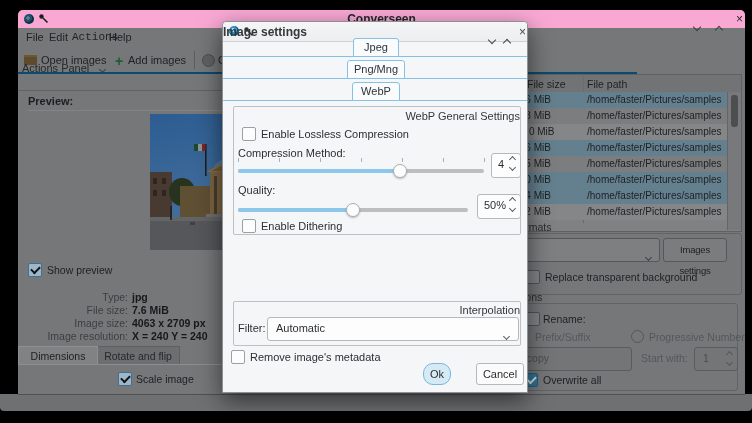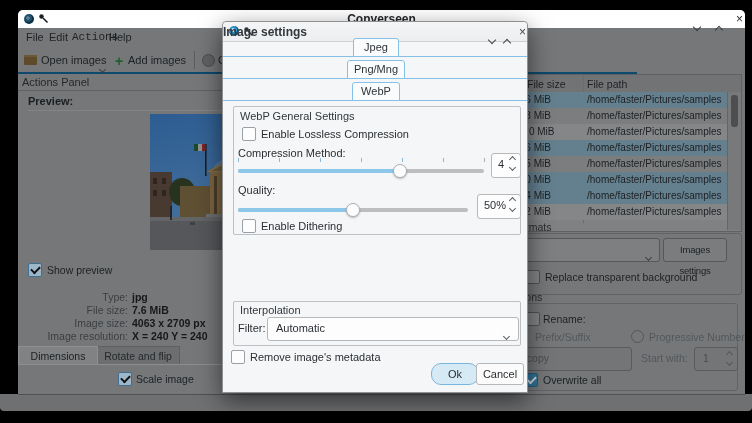--- a/index.html
+++ b/index.html
@@ -3,21 +3,21 @@
 <meta charset="utf-8">
 <style>
   html,body{margin:0;padding:0;background:#000;}
   .stage{position:relative;width:752px;height:423px;background:#000;overflow:hidden;
          font-family:"Liberation Sans","DejaVu Sans",sans-serif;-webkit-font-smoothing:antialiased;}
   .abs{position:absolute;}
 
   
   .win{position:absolute;left:18px;top:10px;width:727px;height:384px;background:#757779;
        border-radius:5px 5px 0 0;border-bottom:1px solid #4e5052;}
-  .titlebar-main{position:absolute;left:0;top:0;width:727px;height:18px;background:#ffffff;
+  .titlebar-main{position:absolute;left:0;top:0;width:727px;height:18px;background:#f9a8d4;
        border-radius:5px 5px 0 0;}
   .win-title{position:absolute;left:0;top:2px;width:727px;text-align:center;font-size:12px;
        font-weight:bold;color:#25282a;}
   .menubar{position:absolute;left:0;top:18px;width:727px;height:20px;}
   .menuitem{position:absolute;top:3px;font-size:11px;color:#1f2224;}
   .toolbar{position:absolute;left:0;top:38px;width:619px;height:24px;border-bottom:2px solid #0c4a6e;}
   .tb-label{position:absolute;top:6px;font-size:11px;color:#1d2022;}
   .tb-sep{position:absolute;top:3px;width:1px;height:18px;background:#5d5f61;}
   .folder-icon{position:absolute;width:13px;height:10px;background:#5e4b2c;border-radius:1px;
        box-shadow:inset 0 2px 0 #6d5834;}
@@ -79,21 +79,21 @@
        border:1px solid #8e9092;border-radius:4px 4px 0 0;box-shadow:0 8px 24px rgba(0,0,0,0.55);box-sizing:border-box;z-index:10;}
   .titlebar-dlg{position:absolute;left:0;top:0;width:100%;height:19px;
        background:linear-gradient(#f4f5f6,#eceeef);border-bottom:1px solid #cfd1d2;border-radius:4px 4px 0 0;}
   .dlg-title{position:absolute;left:0;top:3px;width:100%;text-align:left;font-size:12px;font-weight:bold;color:#33383c;}
   .wcl-x{font-size:12px;color:#43484c;line-height:10px;}
   .tabline{position:absolute;left:0;height:1px;background:#86c1e5;width:100%;}
   .tabbox{position:absolute;height:19px;background:#fafbfc;border:1px solid #86c1e5;border-radius:3px 3px 0 0;
        box-sizing:border-box;text-align:center;font-size:11px;color:#2f3438;line-height:17px;z-index:2;}
   .tabbox.unsel{border-bottom:1px solid #86c1e5;}
   .grp-lt{position:absolute;border:1px solid #bdc1c5;border-radius:2px;background:#f5f6f7;}
-  .grp-lt-title{position:absolute;left:6px;width:100%;text-align:left;font-size:11px;color:#32373c;}
+  .grp-lt-title{position:absolute;left:0;width:100%;text-align:right;font-size:11px;color:#32373c;}
   .cb-lt{position:absolute;width:12px;height:12px;background:#fdfdfd;border:1px solid #9aa0a5;border-radius:2px;}
   .lbl-lt{position:absolute;font-size:11px;color:#2b2f33;}
   .track{position:absolute;height:4px;border-radius:2px;background:#bdbebf;}
   .fill{position:absolute;left:0;top:0;height:4px;border-radius:2px;background:#8dc7ea;}
   .knob{position:absolute;width:14px;height:14px;border-radius:50%;background:#fdfdfd;border:1px solid #adafb1;
        box-shadow:0 1px 2px rgba(0,0,0,0.25);box-sizing:border-box;}
   .tickmark{position:absolute;width:1px;height:4px;background:#8fb9d3;}
   .spin-lt{position:absolute;background:#fdfdfe;border:1px solid #b6b8ba;border-radius:3px;}
   .spin-val{position:absolute;left:6px;top:4px;font-size:11px;color:#2b2f33;}
   .spin-btns{position:absolute;right:5px;top:3px;display:flex;flex-direction:column;gap:3px;}
@@ -135,21 +135,21 @@
       <div class="folder-icon" style="left:6px;top:7px;"></div>
       <span class="tb-label" style="left:23px;">Open images</span>
       <span class="abs" style="left:82px;top:10px;"><span class="cv sm down"></span></span>
       <span class="plus-icon" style="left:97px;top:7px;">+</span>
       <span class="tb-label" style="left:110px;">Add images</span>
       <div class="tb-sep" style="left:176px;"></div>
       <div class="gear-icon" style="left:184px;top:6px;"></div>
       <span class="tb-label" style="left:200px;">Convert...</span>
     </div>
 
-    <span class="panelbar-label" style="left:4px;top:66px;">Actions Panel</span>
+    <span class="panelbar-label" style="left:4px;top:52px;">Actions Panel</span>
     <div class="hline" style="left:0;top:80px;width:505px;"></div>
 
     <span class="bold-label" style="left:10px;top:85px;">Preview:</span>
     <div class="hline" style="left:10px;top:100px;width:290px;background:#828486;"></div>
 
     <svg class="abs" style="left:132px;top:104px;" width="160" height="136">
       <defs>
         <linearGradient id="sky" x1="0" y1="0" x2="0.3" y2="1">
           <stop offset="0" stop-color="#2c5c92"></stop>
             <stop offset="1" stop-color="#4a749e"></stop>
@@ -367,17 +367,17 @@
       <span class="lbl-lt" style="left:4px;top:20px;">Filter:</span>
       <div class="combo-lt" style="left:33px;top:15px;width:250px;height:22px;">
         <span class="abs" style="left:8px;top:4px;font-size:11px;color:#2b2f33;">Automatic</span>
         <span class="abs" style="right:9px;top:7px;"><span class="cv sm down" style="border-color:#5a5e62;"></span></span>
       </div>
     </div>
 
     <span class="cb-lt" style="left:8px;top:328px;"></span>
     <span class="lbl-lt" style="left:27px;top:329px;">Remove image's metadata</span>
 
-    <div class="btn-lt btn-ok" style="left:208px;top:341px;width:48px;border-radius:10px;">Ok</div>
+    <div class="btn-lt btn-ok" style="left:200px;top:341px;width:28px;border-radius:10px;">Ok</div>
     <div class="btn-lt" style="left:253px;top:341px;width:48px;">Cancel</div>
   </div>
 
 </div>
 
 </body></html>

